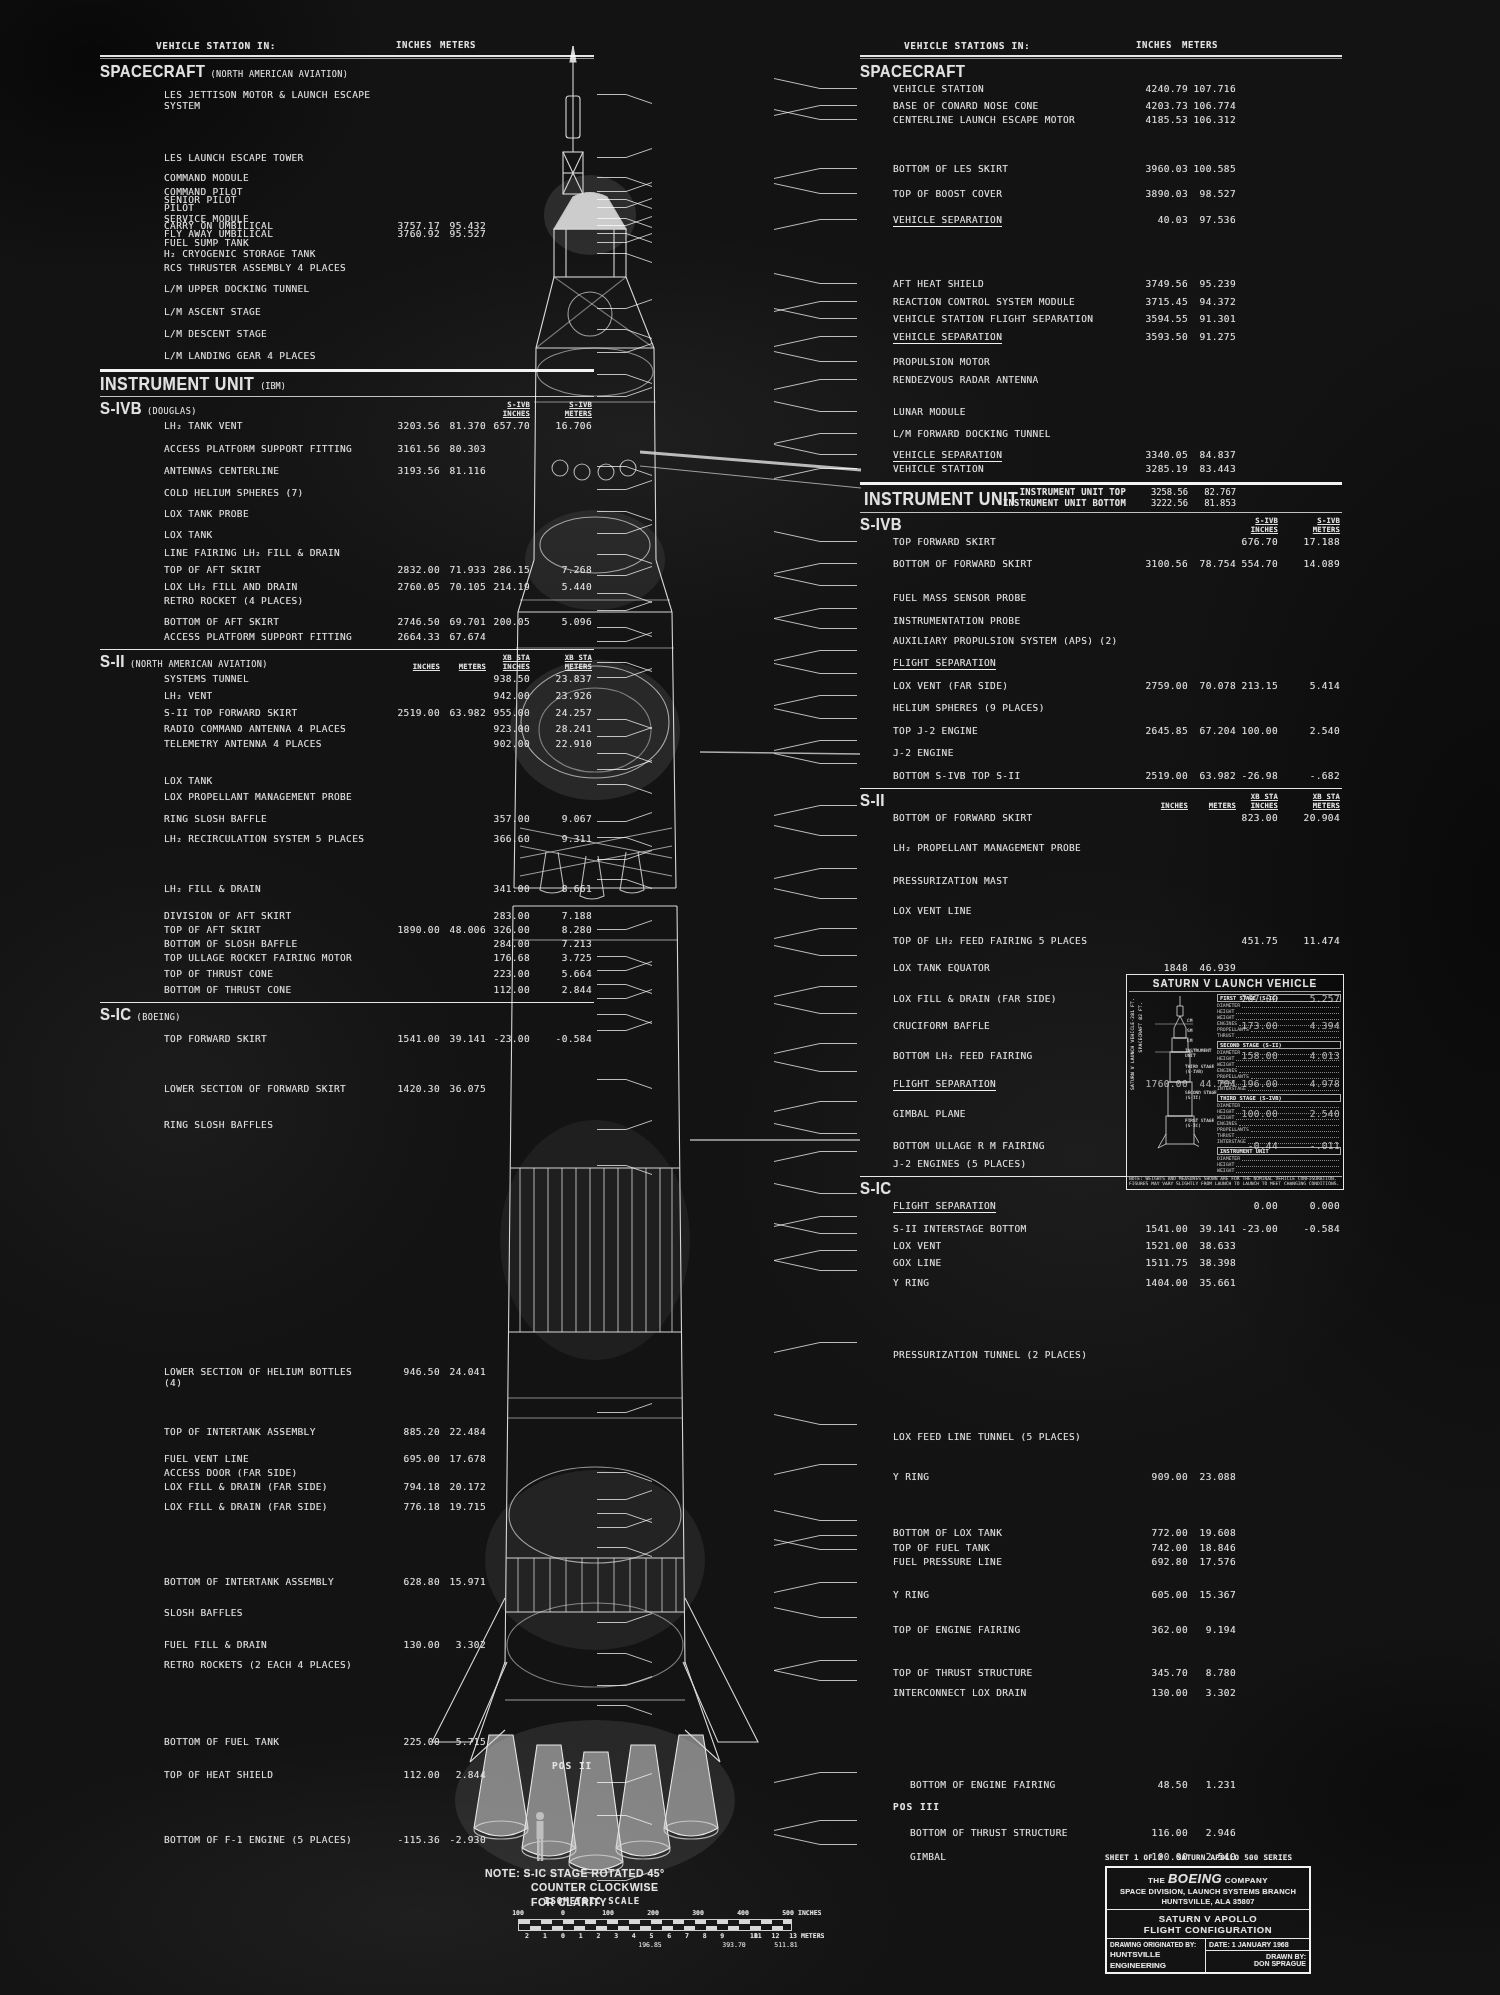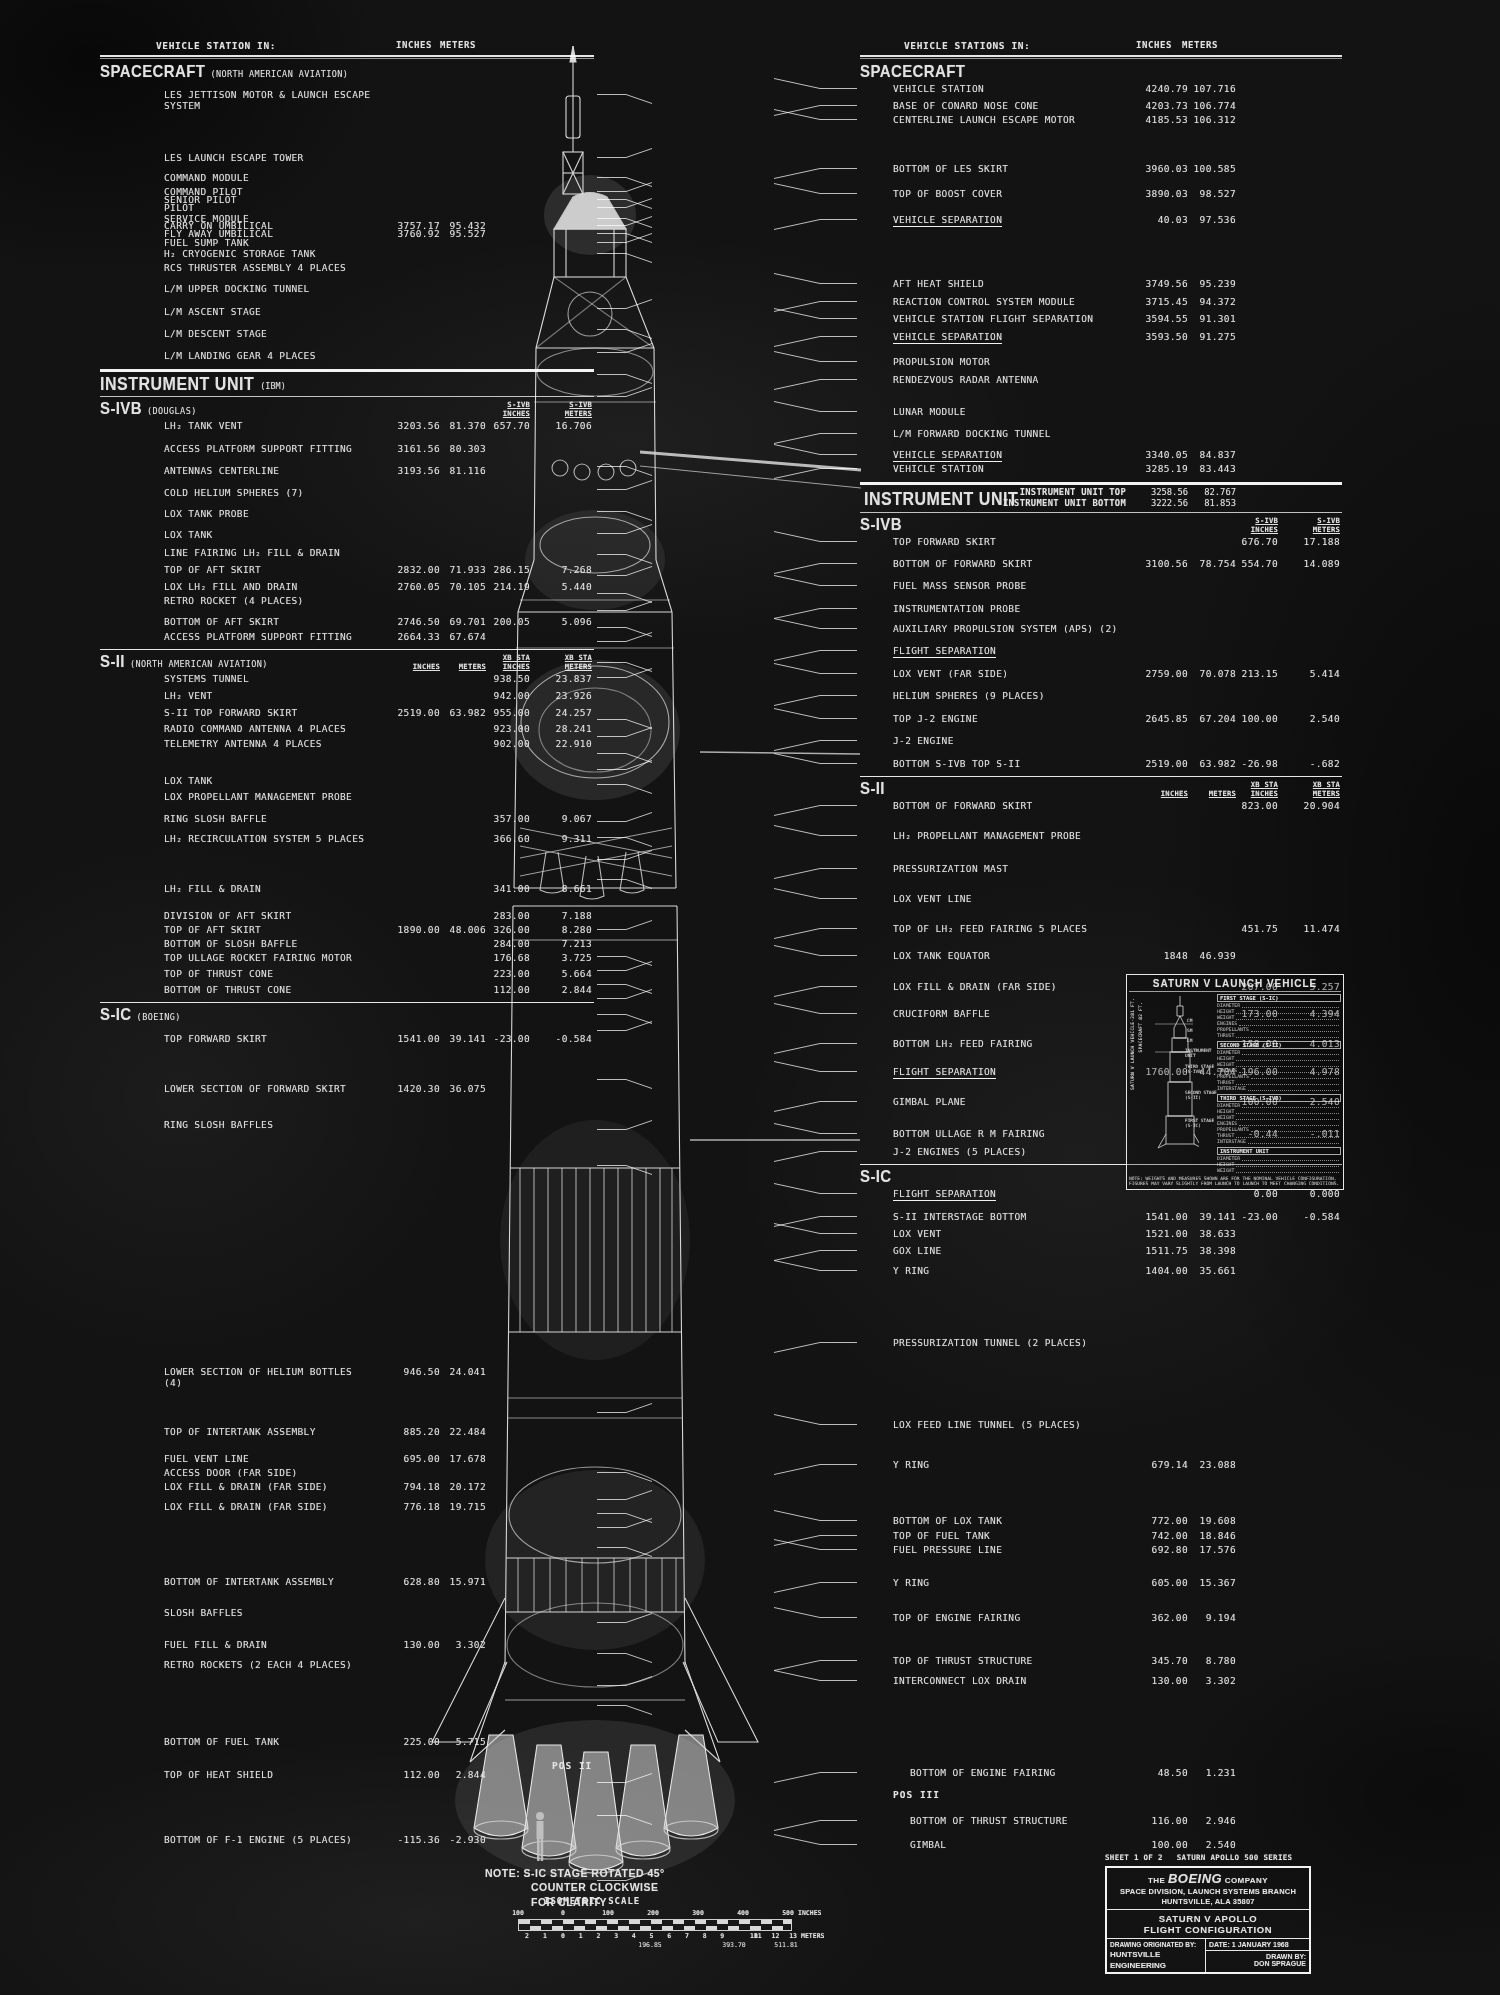--- a/index.html
+++ b/index.html
@@ -977,21 +977,21 @@
         <div class="c"><span>676.70</span></div>
         <div class="c"><span>17.188</span></div>
       </div>
       <div class="row" style="margin-top: 8px;">
         <div class="lb"><span>BOTTOM OF FORWARD SKIRT</span></div>
         <div class="c"><span>3100.56</span></div>
         <div class="c"><span>78.754</span></div>
         <div class="c"><span>554.70</span></div>
         <div class="c"><span>14.089</span></div>
       </div>
-      <div class="row" style="margin-top: 8px;">
+      <div class="row" style="margin-top: 20px;">
         <div class="lb"><span>FUEL MASS SENSOR PROBE</span></div>
         <div class="c"></div>
         <div class="c"></div>
         <div class="c"></div>
         <div class="c"></div>
       </div>
       <div class="row" style="margin-top: 9px;">
         <div class="lb"><span>INSTRUMENTATION PROBE</span></div>
         <div class="c"></div>
         <div class="c"></div>
@@ -1200,21 +1200,21 @@
       </div>
       <div class="row" style="margin-top: 68px;">
         <div class="lb"><span>LOX FEED LINE TUNNEL (5 PLACES)</span></div>
         <div class="c"></div>
         <div class="c"></div>
         <div class="c"></div>
         <div class="c"></div>
       </div>
       <div class="row" style="margin-top: 26px;">
         <div class="lb"><span>Y RING</span></div>
-        <div class="c"><span>679.14</span></div>
+        <div class="c"><span>909.00</span></div>
         <div class="c"><span>23.088</span></div>
         <div class="c"></div>
         <div class="c"></div>
       </div>
       <div class="row" style="margin-top: 42px;">
         <div class="lb"><span>BOTTOM OF LOX TANK</span></div>
         <div class="c"><span>772.00</span></div>
         <div class="c"><span>19.608</span></div>
         <div class="c"></div>
         <div class="c"></div>

